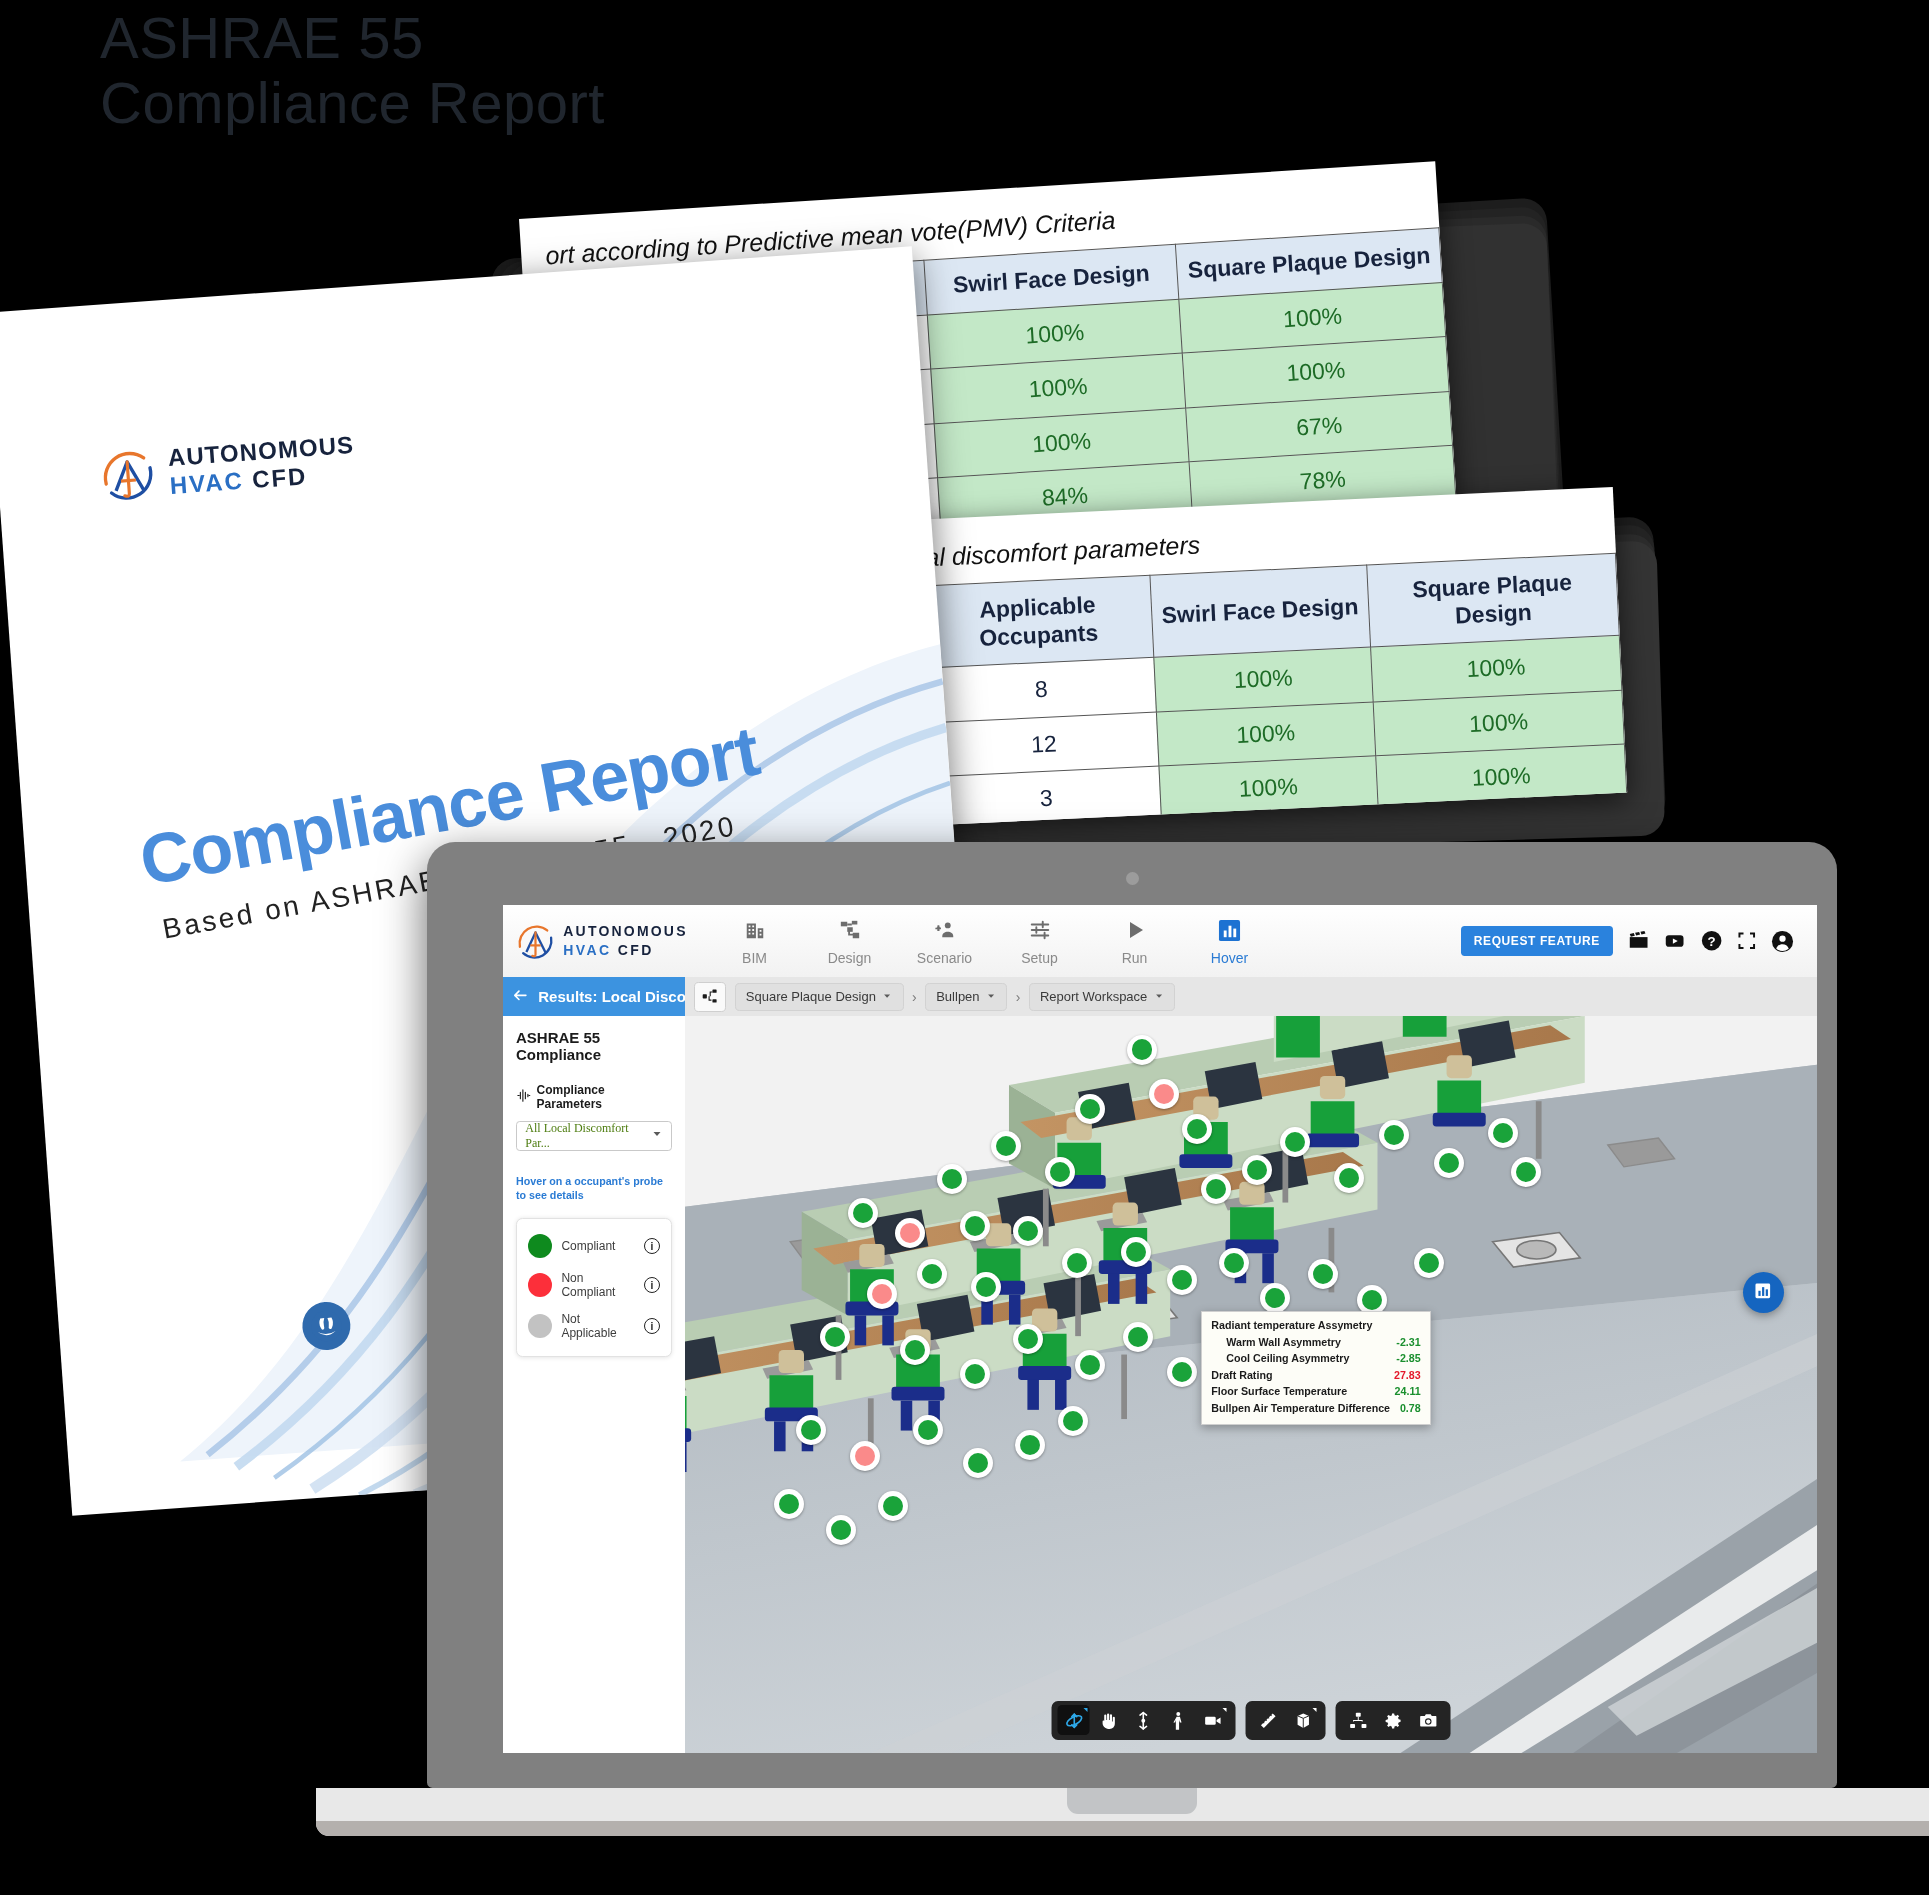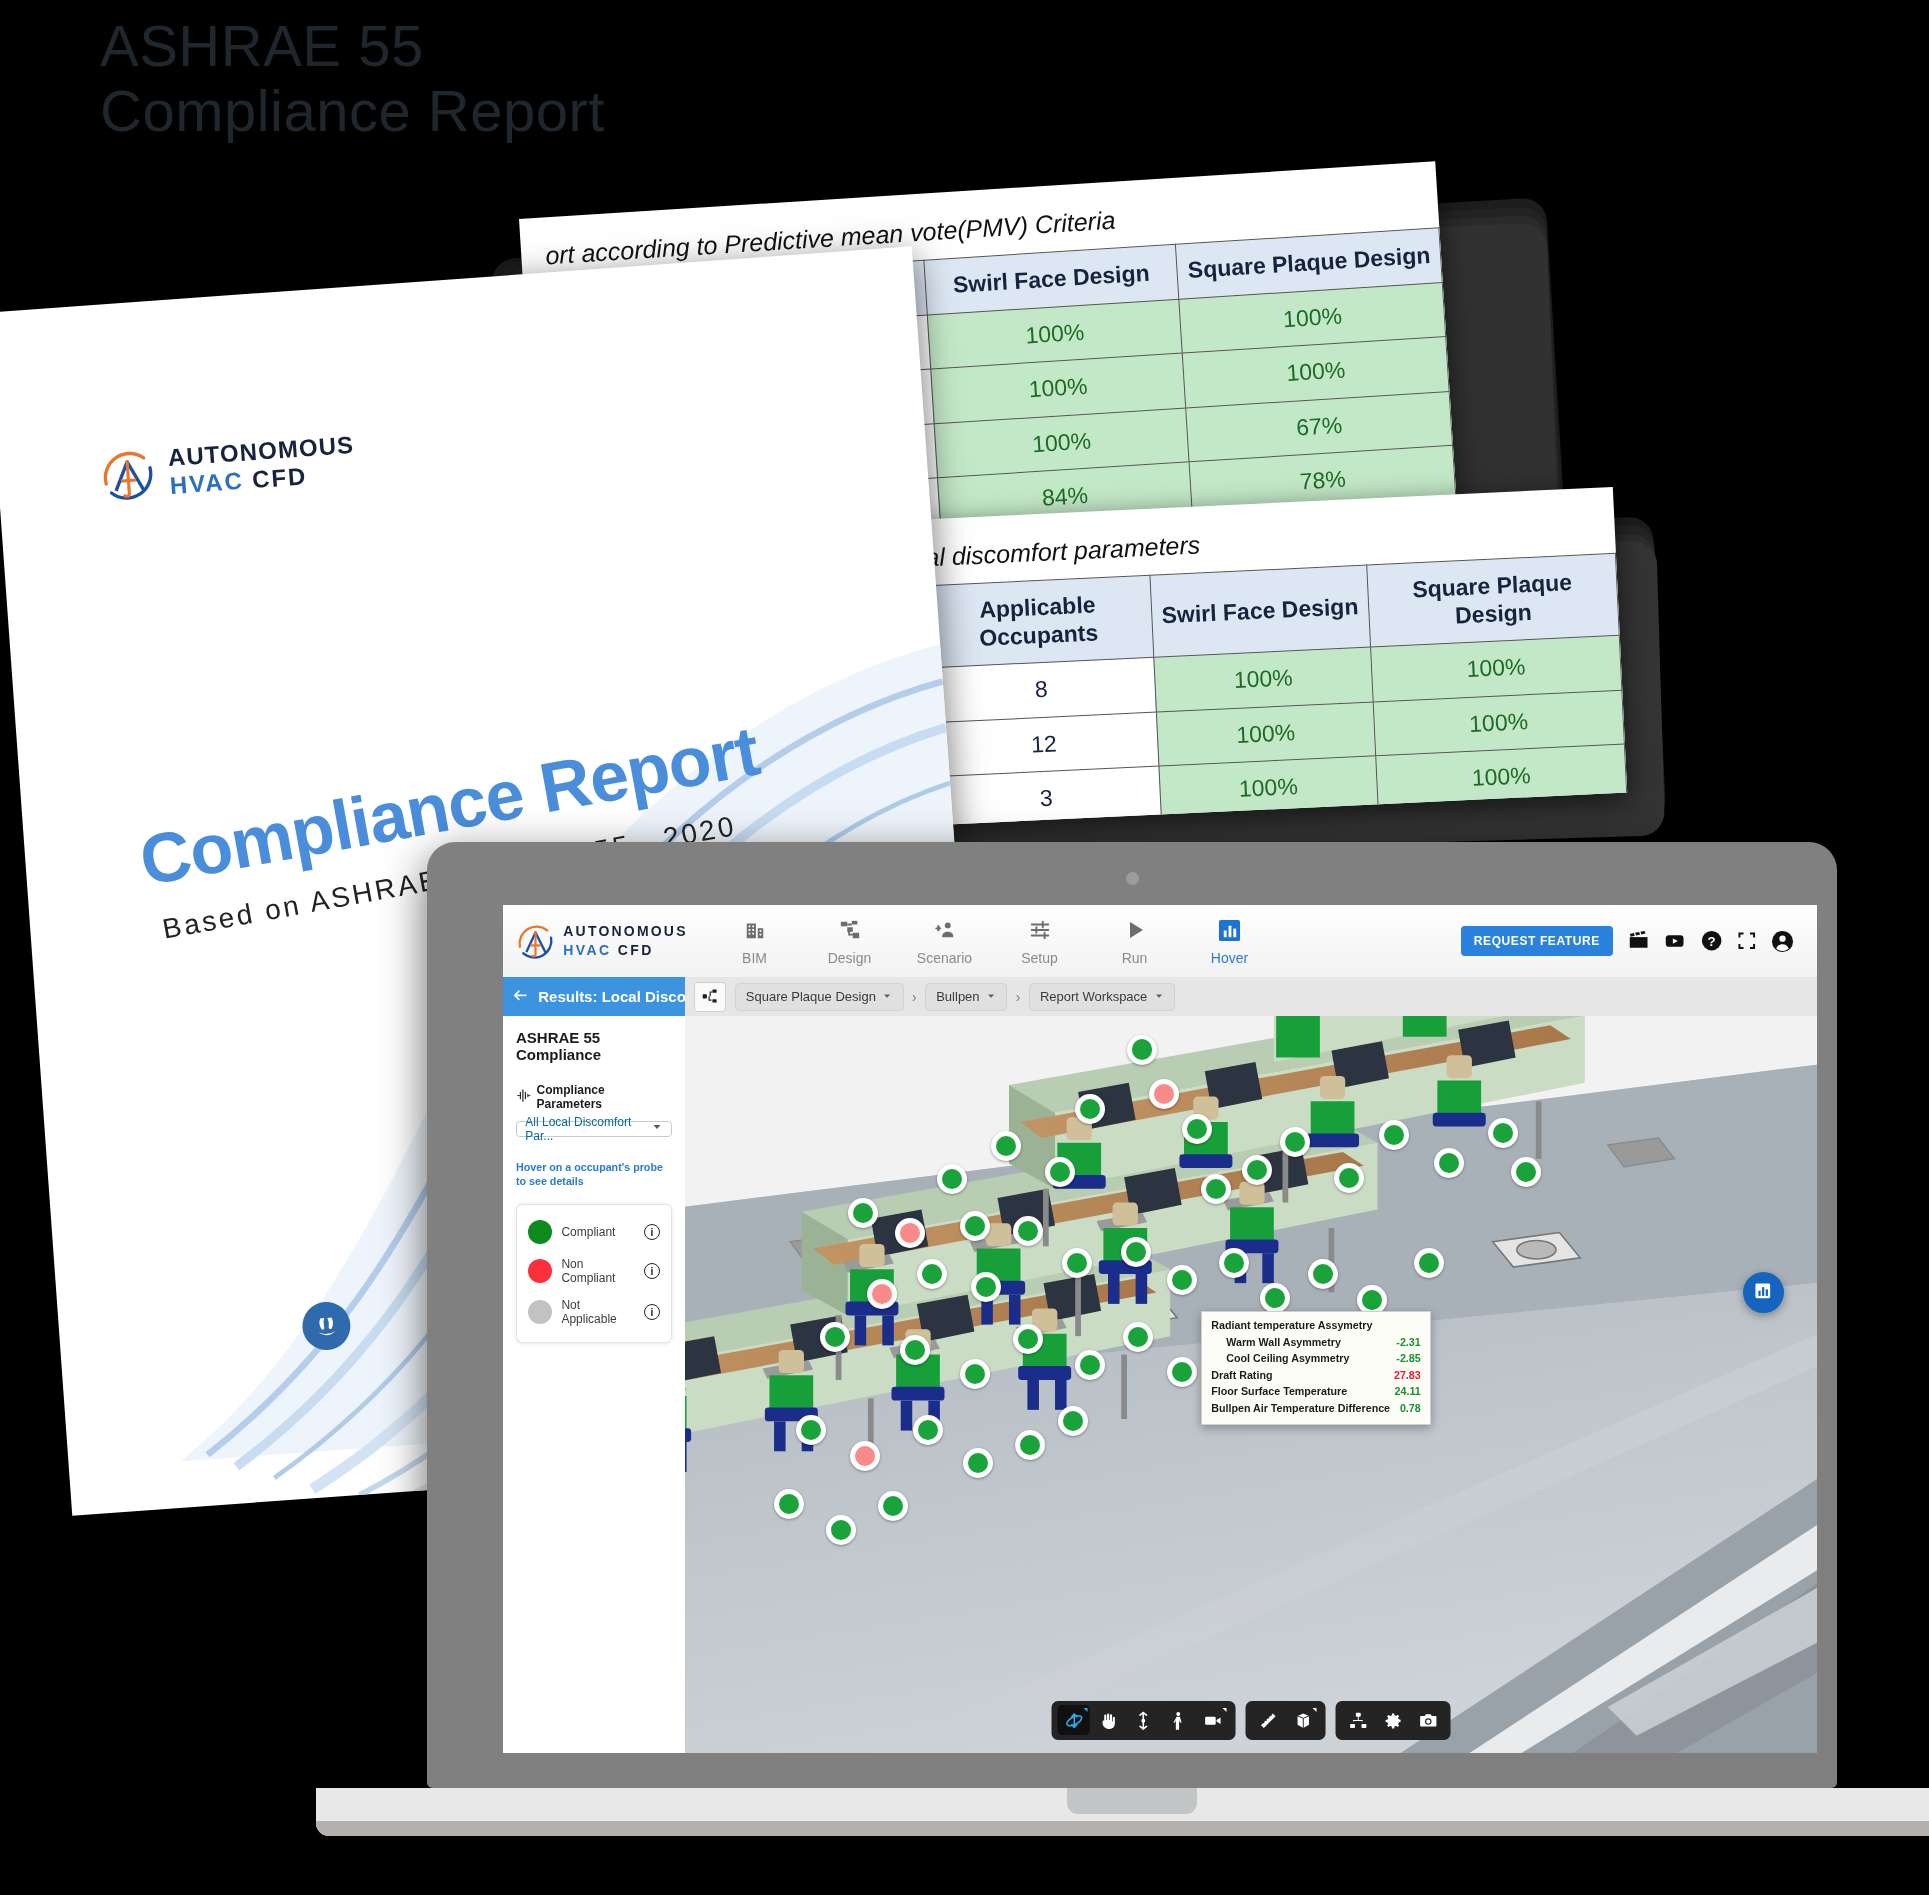--- a/index.html
+++ b/index.html
@@ -4,21 +4,21 @@
 <style>
   * { box-sizing: border-box; }
   html, body { margin:0; padding:0; background:#000; }
   body {
     width:1929px; height:1895px; position:relative; overflow:hidden;
     font-family:"Liberation Sans", sans-serif;
   }
 
   
   .hero-title {
-    position:absolute; left:100px; top:14px;
+    position:absolute; left:100px; top:6px;
     font-size:58px; line-height:1.12; font-weight:400;
     color:#20262e; letter-spacing:0.5px; white-space:pre-line;
   }
   .footer-title {
     position:absolute; left:362px; top:1781px;
     font-size:58px; font-weight:400; color:#20262e; letter-spacing:0.5px;
   }
 
   
   .stack { position:absolute; border-radius:24px; }
@@ -122,23 +122,23 @@
   .appbody { flex:1; display:flex; min-height:0; position:relative; }
   .sidebar { width:182px; flex:none; background:#fff; display:flex; flex-direction:column; position:relative; z-index:3;}
   .sb-head {
     background:#3c93e0; color:#fff; height:39px; display:flex; align-items:center;
     gap:9.3px; padding:0 9.3px; font-size:15px; font-weight:700; white-space:nowrap;
   }
   .sb-body { padding:13px 13px 13px 13px; }
   .sb-title { font-size:15px; font-weight:700; color:#1b1b1b; margin-bottom:20.4px; }
   .sb-param { display:flex; align-items:center; gap:5.6px; font-size:12px; font-weight:700; color:#1b1b1b; }
   .sb-select {
-    margin-top:9.3px; height:16px; border:0.9px solid #c9c9c9; border-radius:3.7px;
+    margin-top:9.3px; height:30px; border:0.9px solid #c9c9c9; border-radius:3.7px;
     display:flex; align-items:center; justify-content:space-between; padding:0 8.3px;
-    font-size:12px; color:#0369a1; background:#fff; cursor:pointer;
+    font-size:12px; color:#4d7c0f; background:#fff; cursor:pointer;font-family:Liberation Serif, serif;
   }
   .sb-hint { margin-top:24px; font-size:10.7px; font-weight:700; color:#2a7bd4; line-height:1.3; }
   .legend {
     margin-top:15px; border:0.9px solid #e2e2e2; border-radius:6.5px; background:#fff;
     box-shadow:0 0.9px 4.6px rgba(0,0,0,.10); padding:9.3px 7.4px;
   }
   .lg-row { display:flex; align-items:center; gap:9.3px; padding:6.5px 3.7px; }
   .lg-dot { width:24px; height:24px; border-radius:50%; flex:none; }
   .lg-lbl { font-size:12px; color:#3d3d3d; flex:1; }
   .lg-i { width:16px; height:16px; border:1.5px solid #222; border-radius:50%;

